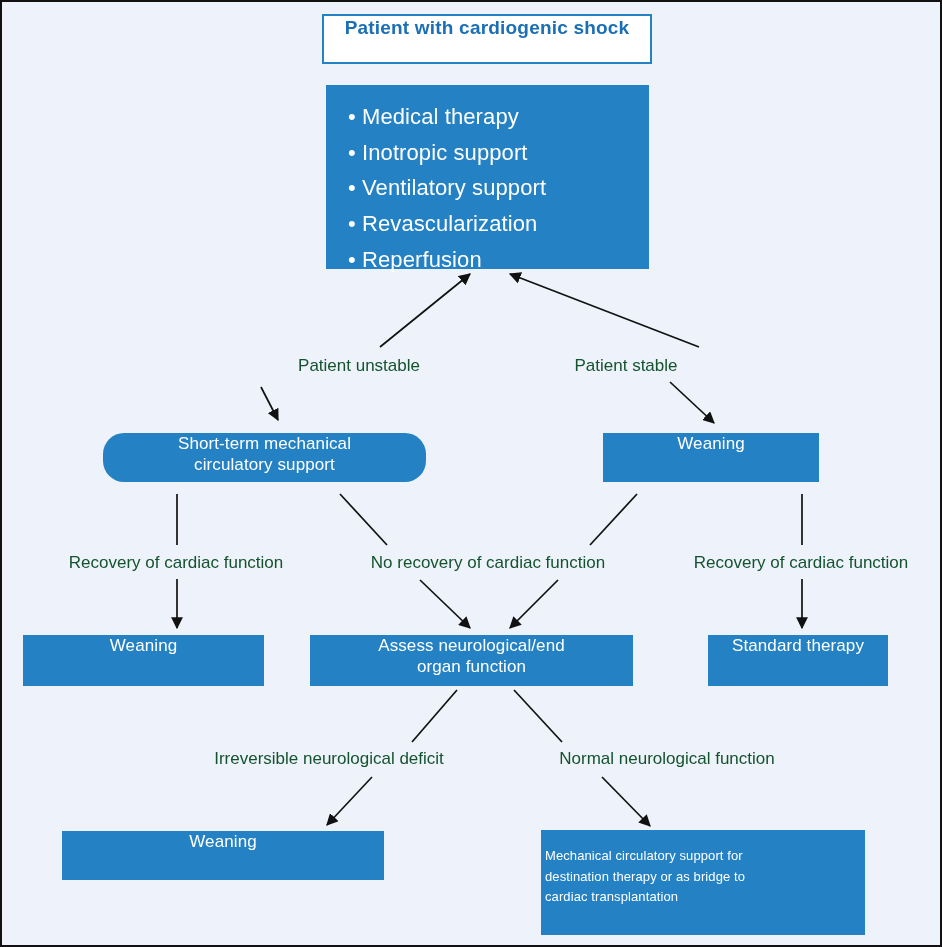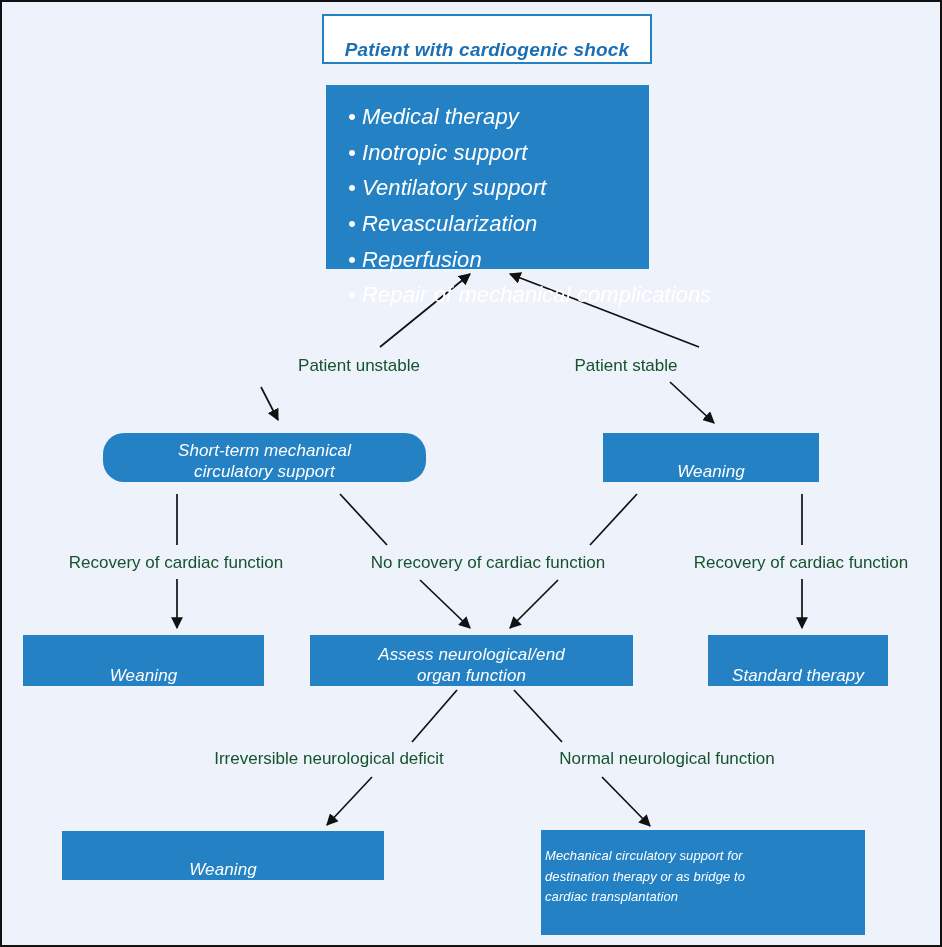--- a/index.html
+++ b/index.html
@@ -25,29 +25,28 @@
     left: 0;
     top: 0;
     width: 942px;
     height: 947px;
     pointer-events: none;
   }
   .node {
     position: absolute;
     box-sizing: border-box;
     display: flex;
-    align-items: flex-end;
+    align-items: flex-start;
     justify-content: center;
     color: #ffffff;
     background: #2381c4;
     font-size: 17px;
     line-height: 1.25;
     text-align: center;
     letter-spacing: 0.1px;
-    font-style: italic;
   }
   .node.titlebox {
     background: #ffffff;
     border: 2px solid #2381c4;
     color: #1a6fb5;
     font-weight: bold;
     font-size: 19px;
     letter-spacing: 0.2px;
   }
   .node.bullets {
@@ -117,21 +116,20 @@
   <div class="node titlebox" style="left:320px; top:12px; width:330px; height:50px;">
     <span>Patient with cardiogenic shock</span>
   </div>
 
   <div class="node bullets" style="left:324px; top:83px; width:323px; height:184px;">
     <div class="bullet-row">• Medical therapy</div>
     <div class="bullet-row">• Inotropic support</div>
     <div class="bullet-row">• Ventilatory support</div>
     <div class="bullet-row">• Revascularization</div>
     <div class="bullet-row">• Reperfusion</div>
-    <div class="bullet-row">• Repair of mechanical complications</div>
   </div>
 
   <div class="node" style="left:101px; top:431px; width:323px; height:49px;border-radius:21px;">
     <div>
       <span class="nline">Short-term mechanical</span>
       <span class="nline">circulatory support</span>
     </div>
   </div>
 
   <div class="node" style="left:601px; top:431px; width:216px; height:49px;">

